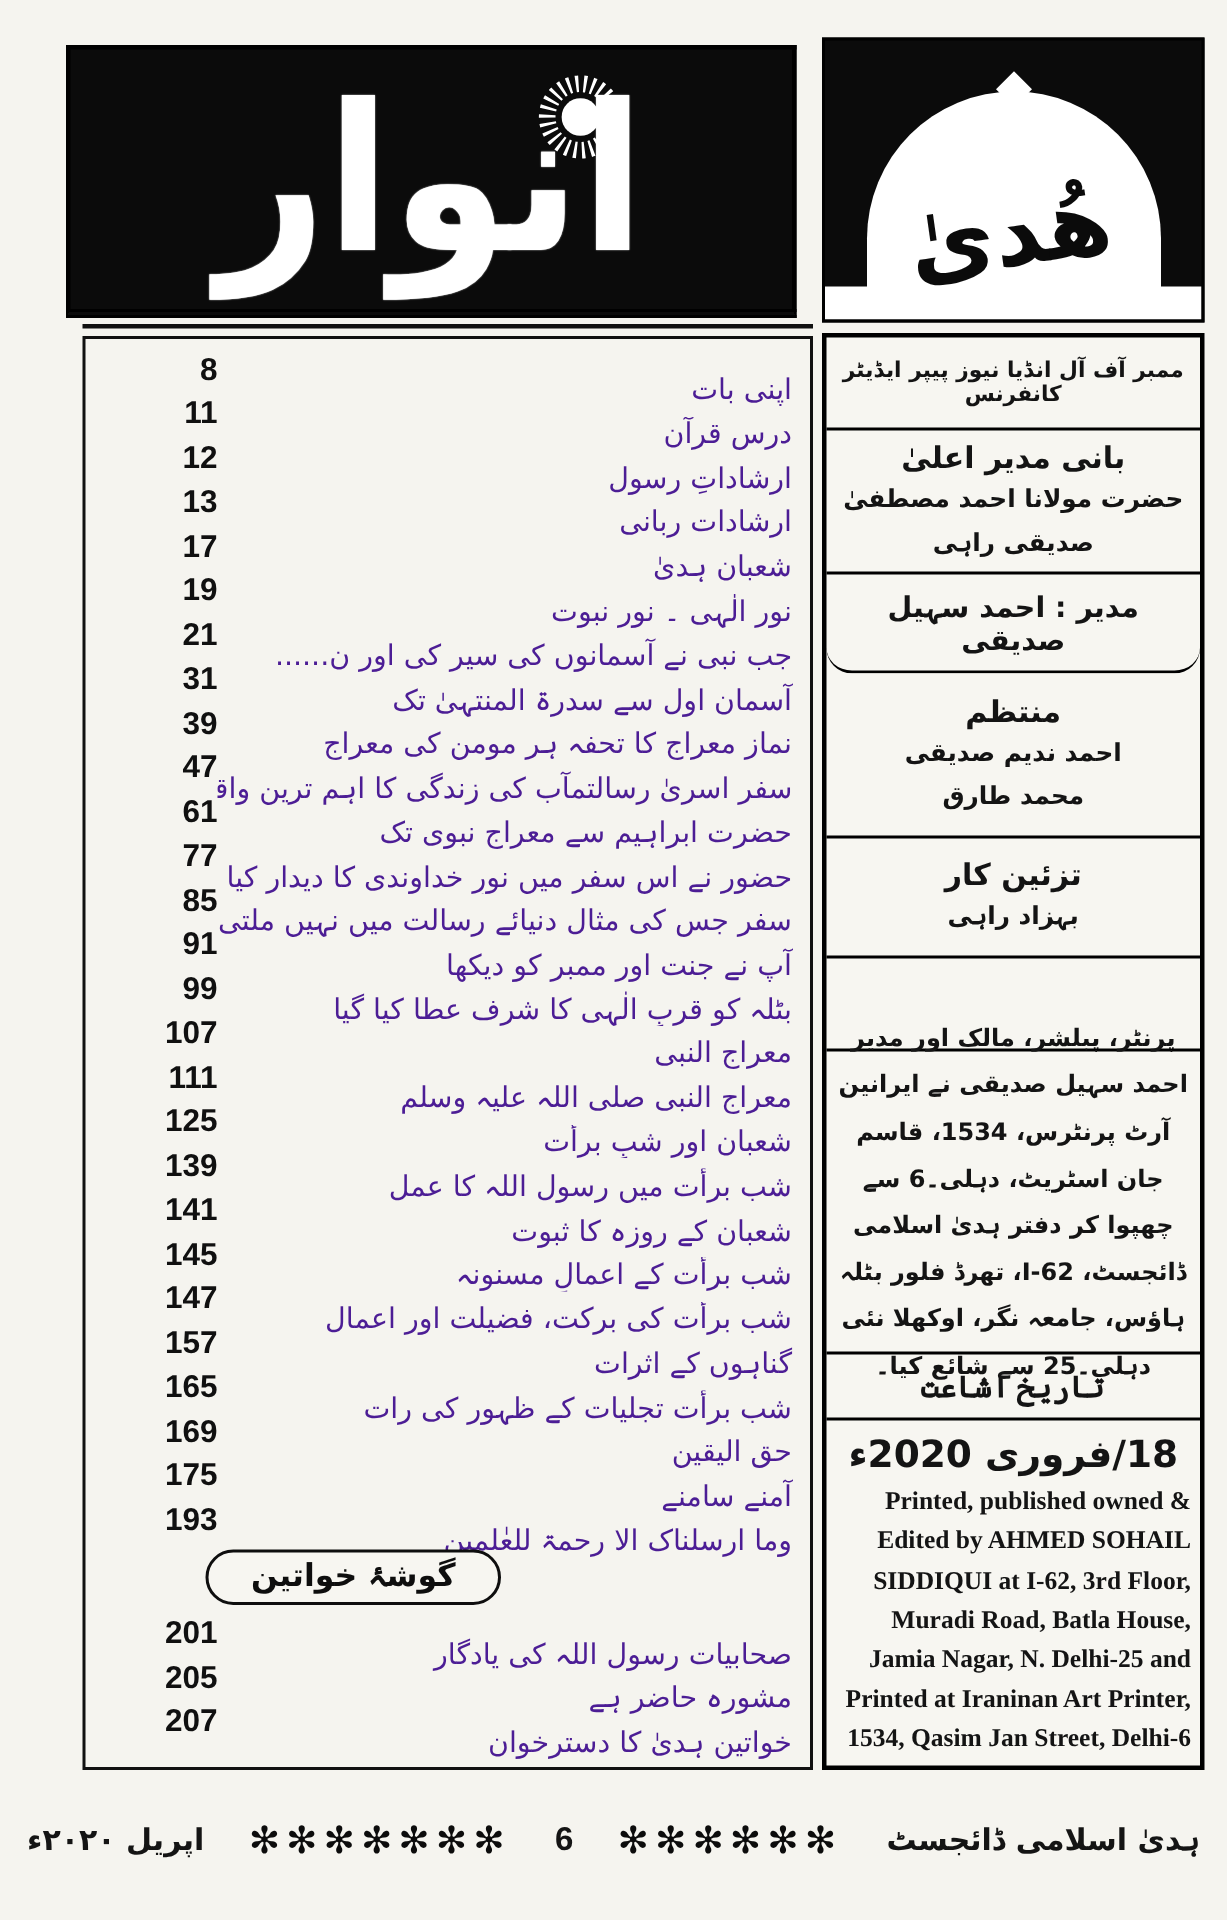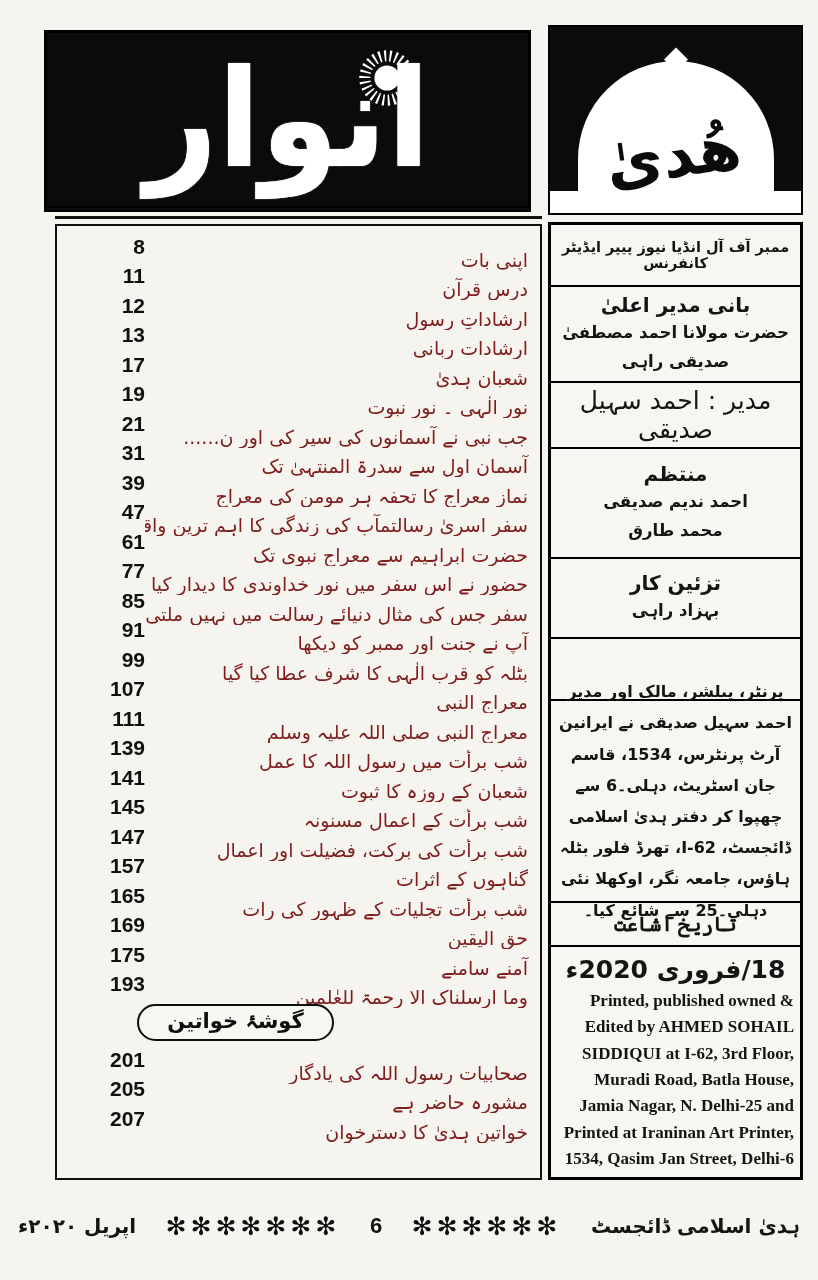--- a/index.html
+++ b/index.html
@@ -42,21 +42,21 @@
   .toc-row{
     display:flex;align-items:center;height:29.5px;flex:0 0 auto;
   }
   .toc-page{
     width:84px;flex:0 0 auto;text-align:right;
     font-family:"Liberation Sans",sans-serif;
     font-weight:bold;font-size:21px;color:#101010;
   }
   .toc-title{
     flex:1;direction:rtl;text-align:right;
-    font-size:19px;color:#7f1d1d;
+    font-size:19px;color:#4c1d95;
     white-space:nowrap;overflow:hidden;
     padding-right:2px;
     margin-top:26px;
   }
   .toc-badge-row{
     display:flex;justify-content:center;align-items:center;
     height:46px;flex:0 0 auto;
   }
   .toc-badge{
     border:2.5px solid #0e0e0e;border-radius:24px;
@@ -93,21 +93,21 @@
   }
   .cell{
     border-bottom:2.5px solid #000;box-sizing:border-box;
     direction:rtl;text-align:center;
     display:flex;flex-direction:column;justify-content:center;
     padding:2px 6px;flex:0 0 auto;
   }
   .cell:last-child{border-bottom:none;}
   .cell-member{height:62px;font-size:14.5px;font-weight:bold;}
   .cell-founder{height:96px;}
-  .cell-editor{height:66px;font-size:25px;font-weight:normal;}
+  .cell-editor{height:66px;font-size:19px;font-weight:bold;border-radius:17px;}
   .cell-manager{height:110px;}
   .cell-designer{height:80px;}
   .cell-empty{height:62px;}
   .cell-publisher{height:202px;font-size:16px;font-weight:bold;line-height:1.95;}
   .cell-datelabel{height:44px;font-size:20px;font-weight:bold;font-family:Liberation Serif, serif;}
   .cell-dateinfo{flex:1 1 auto;justify-content:flex-start;padding-top:6px;}
   .hdr{font-size:20px;font-weight:bold;line-height:1.35;}
   .sub{font-size:16.5px;font-weight:bold;line-height:1.7;}
   .date-line{font-size:25px;font-weight:bold;direction:rtl;margin:2px 0 4px;}
   .eng{
@@ -203,20 +203,24 @@
         </div>
         <div class="toc-row">
           <span class="toc-page">107</span>
           <span class="toc-title">معراج النبی</span>
         </div>
         <div class="toc-row">
           <span class="toc-page">111</span>
           <span class="toc-title">معراج النبی صلی اللہ علیہ وسلم</span>
         </div>
         <div class="toc-row">
+          <span class="toc-page">125</span>
+          <span class="toc-title">شعبان اور شبِ برأت</span>
+        </div>
+        <div class="toc-row">
           <span class="toc-page">139</span>
           <span class="toc-title">شب برأت میں رسول اللہ کا عمل</span>
         </div>
         <div class="toc-row">
           <span class="toc-page">141</span>
           <span class="toc-title">شعبان کے روزہ کا ثبوت</span>
         </div>
         <div class="toc-row">
           <span class="toc-page">145</span>
           <span class="toc-title">شب برأت کے اعمالِ مسنونہ</span>

